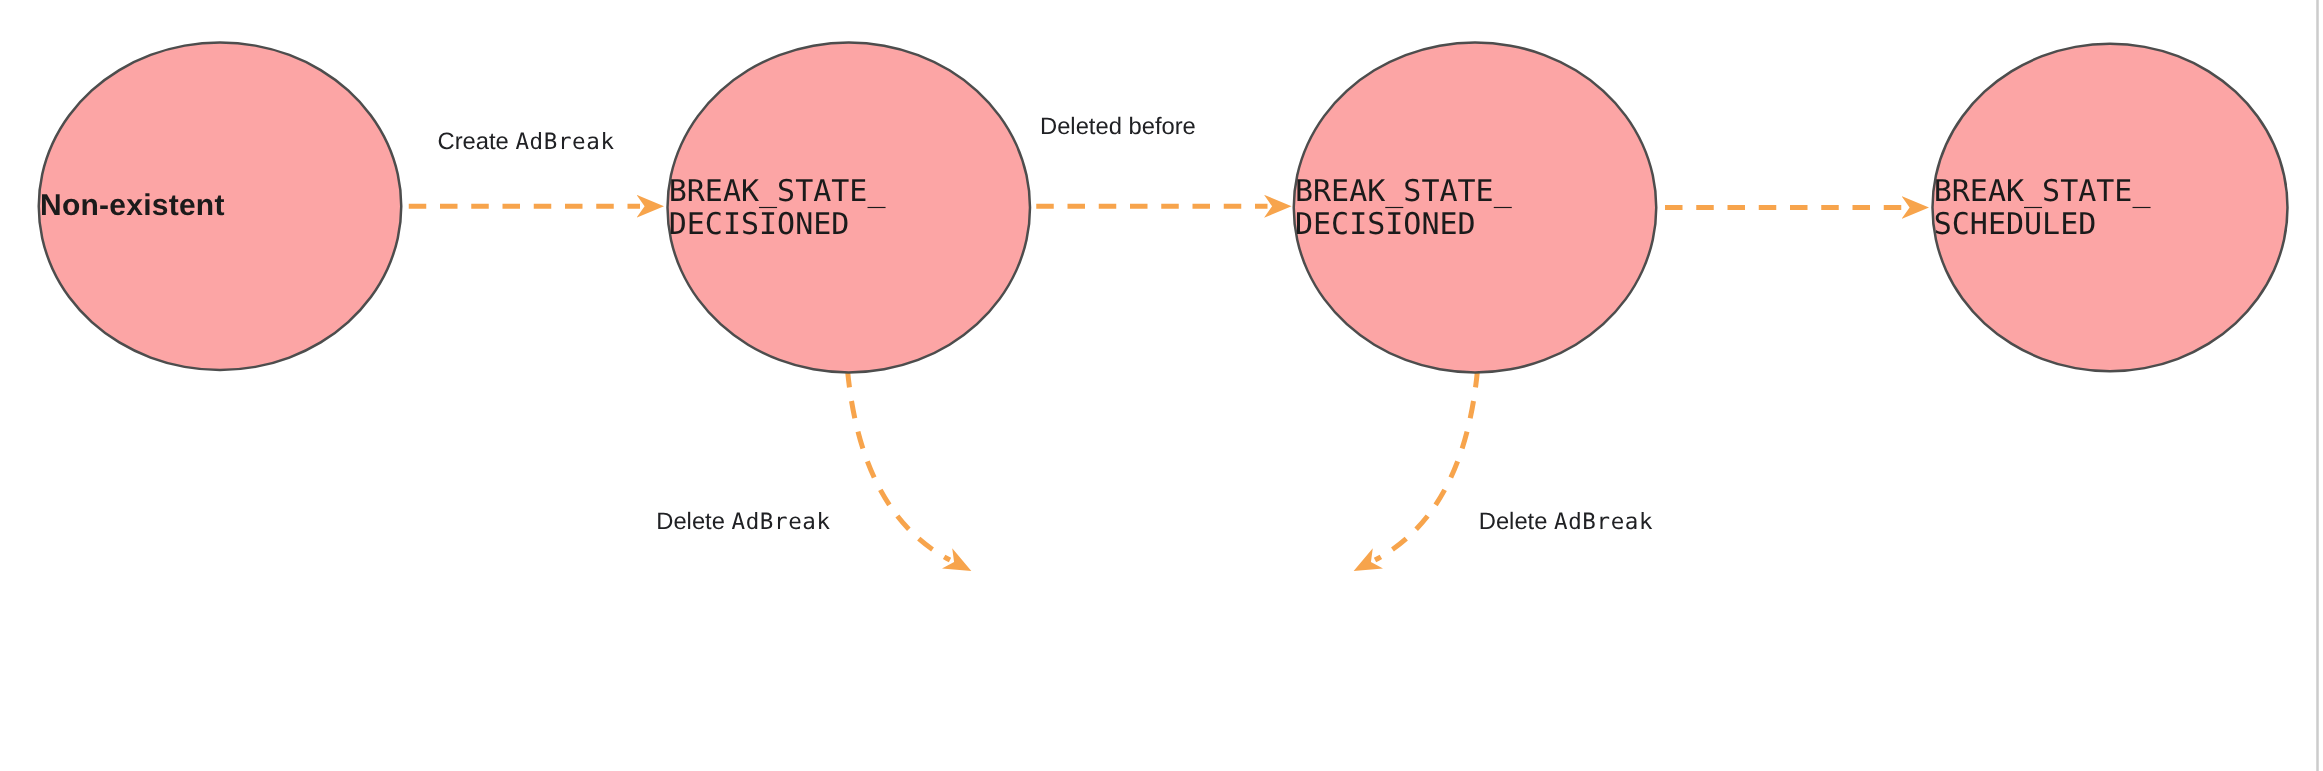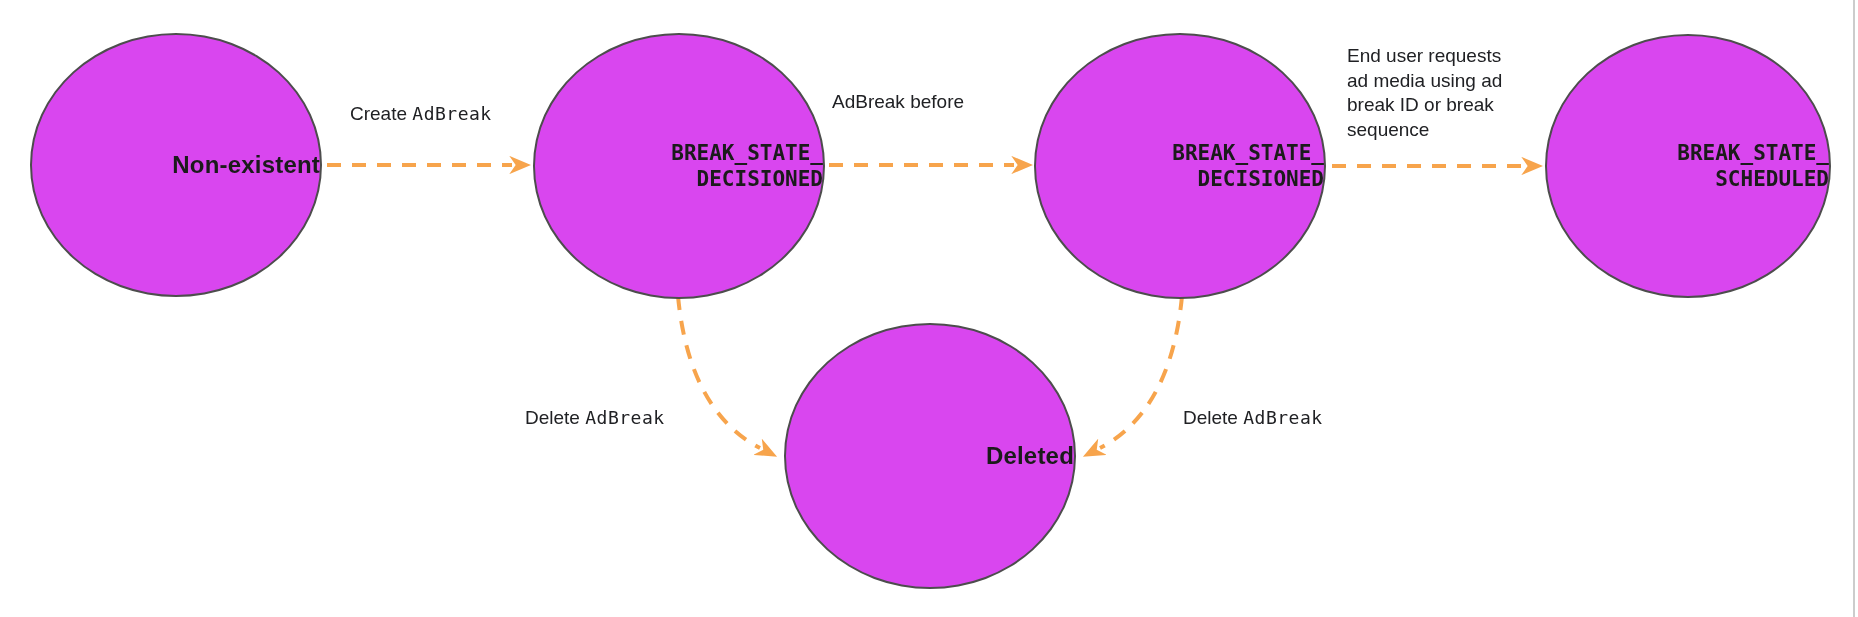--- a/index.html
+++ b/index.html
@@ -8,39 +8,39 @@
     width:1858px;height:617px;
     background:#ffffff;
     overflow:hidden;
     font-family:"Liberation Sans", sans-serif;
     color:#202124;
   }
   .node{
     position:absolute;
     border:2px solid #4d4d4d;
     border-radius:50%;
-    background:#d946ef;
+    background:#fca5a5;
     box-sizing:border-box;
     display:flex;
     flex-direction:column;
-    align-items:flex-end;
+    align-items:flex-start;
     justify-content:center;
     text-align:center;
   }
   .node-label-sans{
     font-family:"Liberation Sans", sans-serif;
     font-weight:700;
     font-size:24px;
     color:#1b1b1b;
     letter-spacing:0.2px;
   }
   .node-label-code{
     font-family:"DejaVu Sans Mono", monospace;
-    font-weight:700;
-    font-size:21px;
+    font-weight:400;
+    font-size:24px;
     line-height:26px;
     color:#1b1b1b;
   }
   .edge-label{
     position:absolute;
     font-size:19px;
     line-height:25px;
     color:#202124;
     white-space:nowrap;
   }
@@ -93,38 +93,29 @@
   <div class="node" style="left:1034px;top:33px;width:292px;height:266px;">
     <div class="node-label-code">BREAK_STATE_</div>
     <div class="node-label-code">DECISIONED</div>
   </div>
 
   <div class="node" style="left:1545px;top:34px;width:286px;height:264px;">
     <div class="node-label-code">BREAK_STATE_</div>
     <div class="node-label-code">SCHEDULED</div>
   </div>
 
-  <div class="node" style="left:784px;top:323px;width:292px;height:266px;">
-    <div class="node-label-sans">Deleted</div>
-  </div>
 
   <div class="edge-label" style="left:350px;top:101px;">
     <span>Create </span><span class="code">AdBreak</span>
   </div>
 
   <div class="edge-label" style="left:832px;top:89px;">
-    <div>AdBreak before</div>
+    <div>Deleted before</div>
   </div>
 
-  <div class="edge-label" style="left:1347px;top:44px;line-height:24.5px;">
-    <div>End user requests</div>
-    <div>ad media using ad</div>
-    <div>break ID or break</div>
-    <div>sequence</div>
-  </div>
 
   <div class="edge-label" style="left:525px;top:405px;">
     <span>Delete </span><span class="code">AdBreak</span>
   </div>
 
   <div class="edge-label" style="left:1183px;top:405px;">
     <span>Delete </span><span class="code">AdBreak</span>
   </div>
 
   <div class="page-edge"></div>

